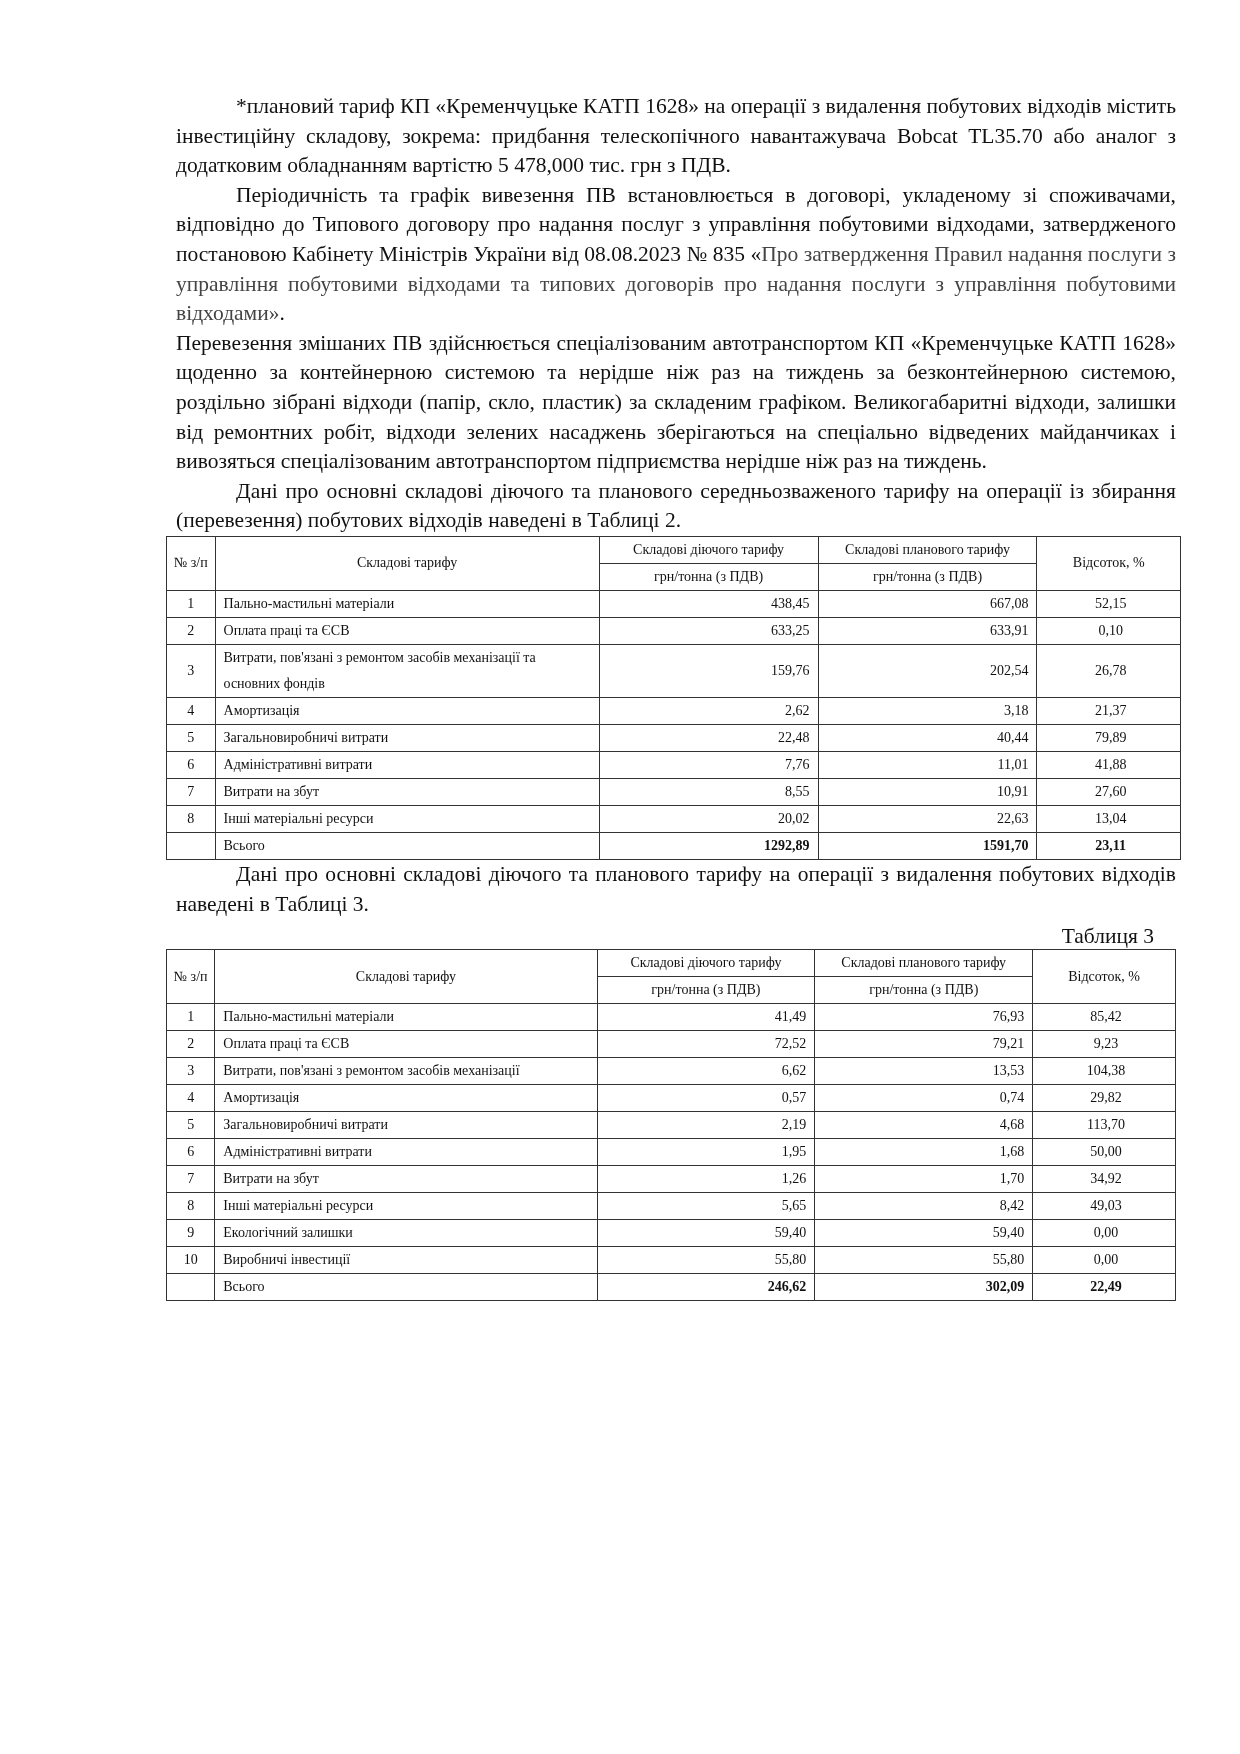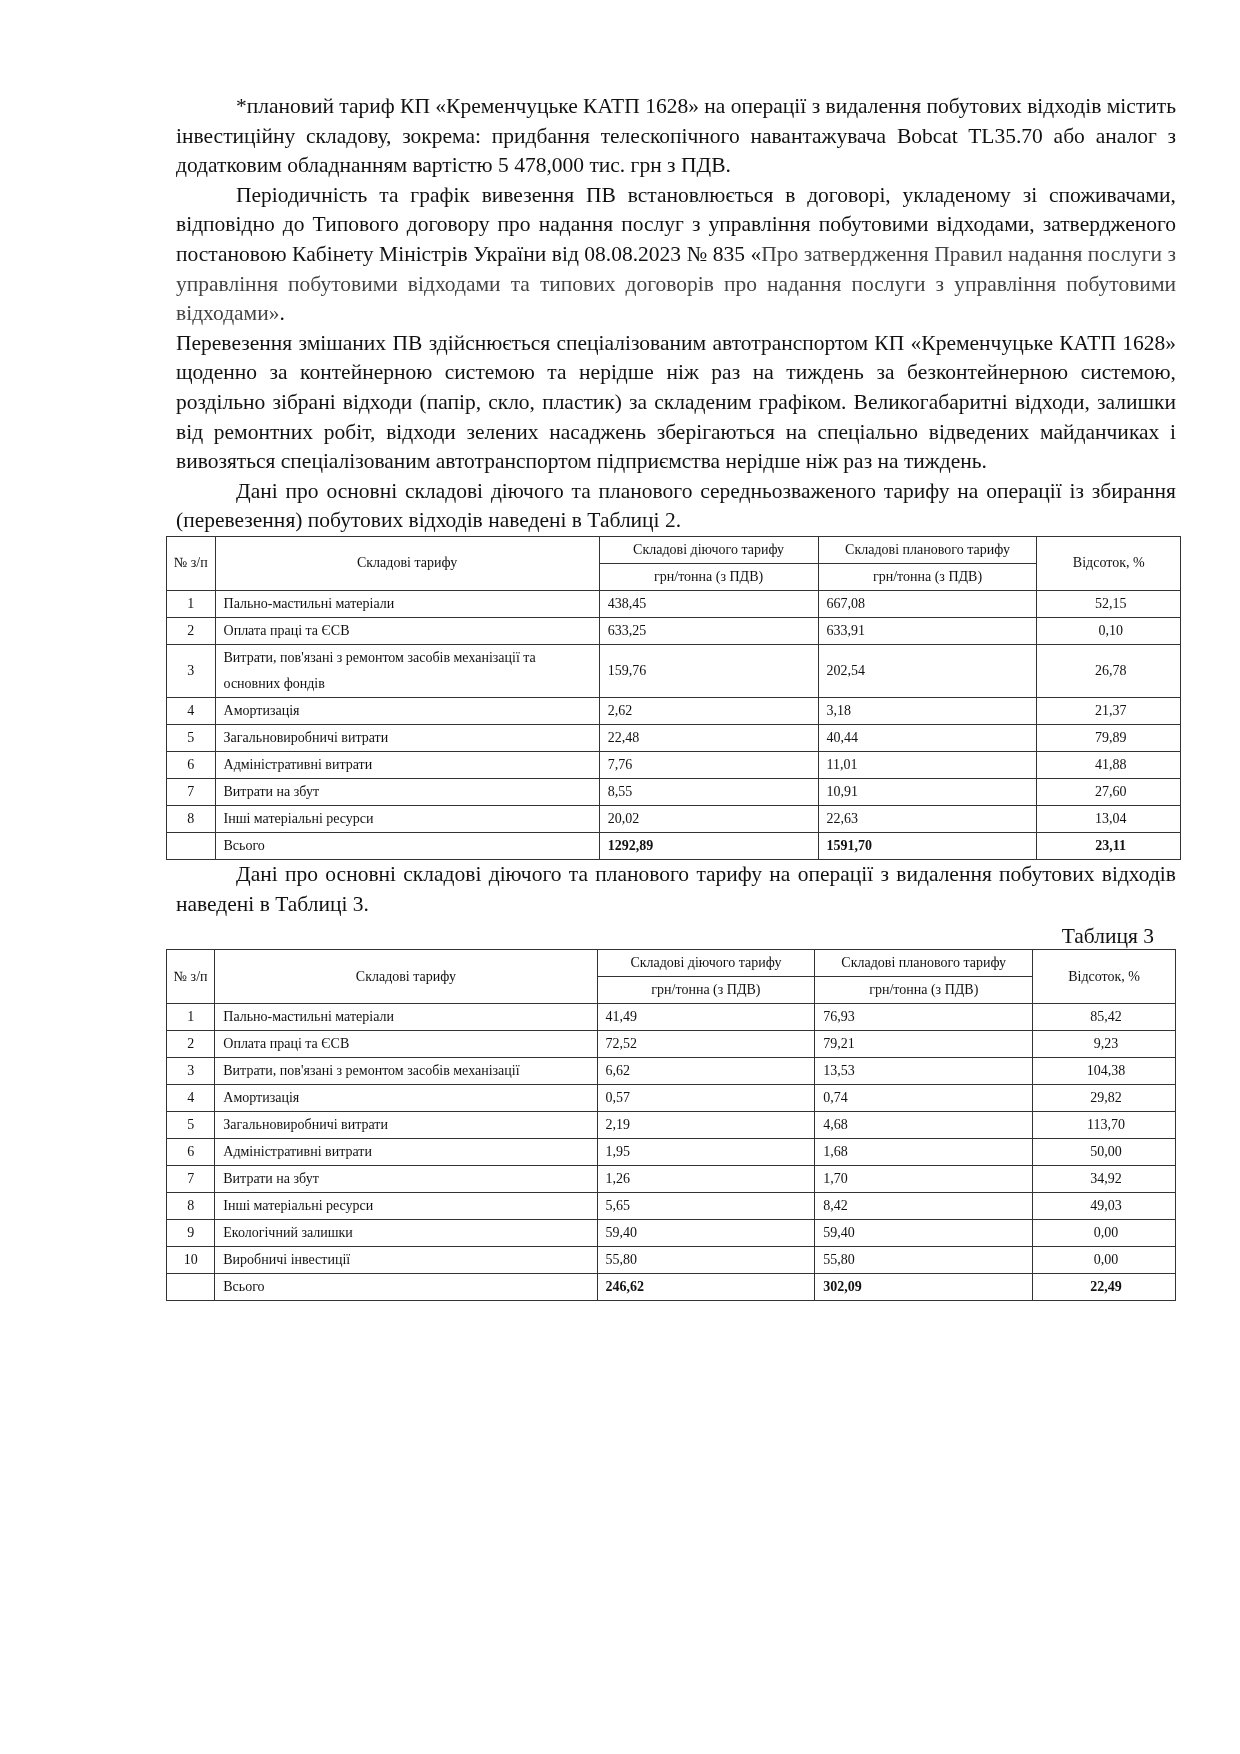--- a/index.html
+++ b/index.html
@@ -8,21 +8,21 @@
     .page { position: absolute; left: 176px; top: 84px; width: 1000px; margin-top: 8px; }
     p { margin: 0; font-size: 21.5px; line-height: 29.6px; text-align: justify; }
     p.indent { text-indent: 60px; }
     .grey { color: #444; }
     .caption { text-align: right; font-size: 21.5px; line-height: 26px; margin: 0; }
     table { border-collapse: collapse; width: 1015px; margin-left: -10px; font-size: 14px; }
     td, th { border: 1.5px solid #333; padding: 0 8px; font-weight: normal; line-height: 26px; }
     th { text-align: center; vertical-align: middle; }
     td.num { text-align: center; width: 38px; padding: 0 4px; }
     td.name { text-align: left; width: 355px; }
-    td.val { width: 195px; }
+    td.val { text-align: right; width: 195px; }
     td.pct { text-align: center; width: 118px; padding-left: 12px; }
     tr.total td.val, tr.total td.pct { font-weight: bold; }
     th.sub { line-height: 26px; }
   </style>
 </head>
 <body>
 
 <div class="page">
 
   <p class="indent">*плановий тариф КП «Кременчуцьке КАТП 1628» на операції з видалення побутових відходів містить інвестиційну складову, зокрема: придбання телескопічного  навантажувача Bobcat TL35.70 або аналог з додатковим обладнанням вартістю 5 478,000 тис. грн з ПДВ.</p>

